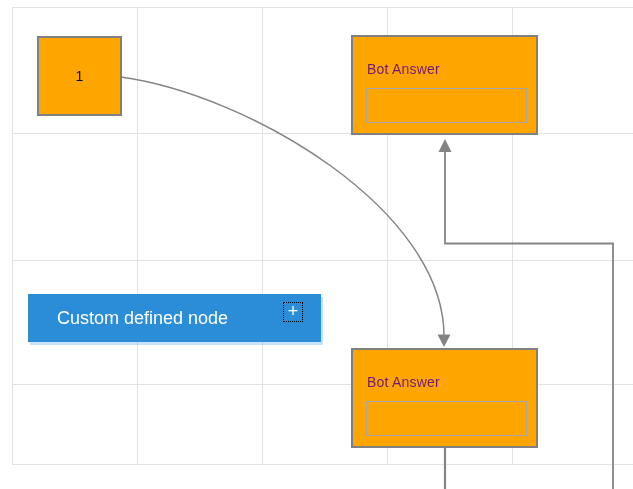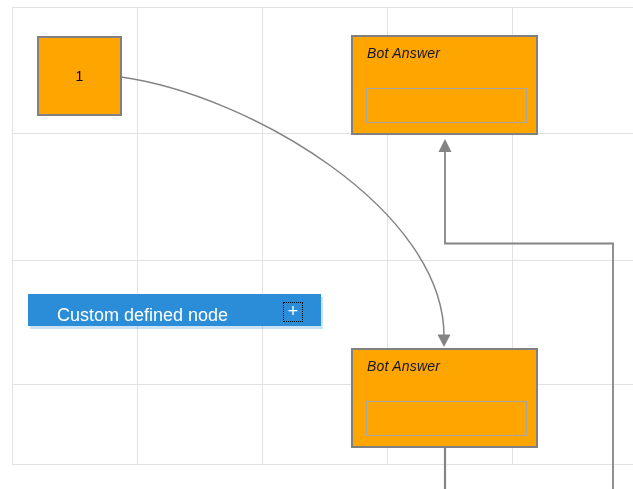--- a/index.html
+++ b/index.html
@@ -21,31 +21,31 @@
     font-size:14px;color:#000;
   }
   .bot{
     width:187px;height:100px;
     background:var(--orange);
     border:2px solid var(--node-border);
   }
   #botTop{left:351px;top:35px;}
   #botBottom{left:351px;top:348px;}
   .bot-title{
-    position:absolute;left:14px;top:8px;
-    font-size:14px;color:#0f172a;letter-spacing:0.2px;font-style:italic;
+    position:absolute;left:14px;top:24px;
+    font-size:14px;color:#701a75;letter-spacing:0.2px;
   }
   .bot-field{
     position:absolute;left:13px;top:51px;width:161px;height:35px;
     border:1px solid #a6a6a6;background:transparent;
   }
   .custom{
-    left:28px;top:294px;width:293px;height:32px;
+    left:28px;top:294px;width:293px;height:48px;
     background:var(--blue);
-    display:flex;align-items:flex-end;
+    display:flex;align-items:center;
     box-shadow:2px 3px 0 rgba(43,141,216,0.25);
   }
   .custom-label{
     margin-left:29px;
     font-size:18px;color:var(--blue-text);
     white-space:nowrap;
   }
   .plus-btn{
     position:absolute;right:18px;top:8px;width:20px;height:20px;
     border:1px dotted #000;

